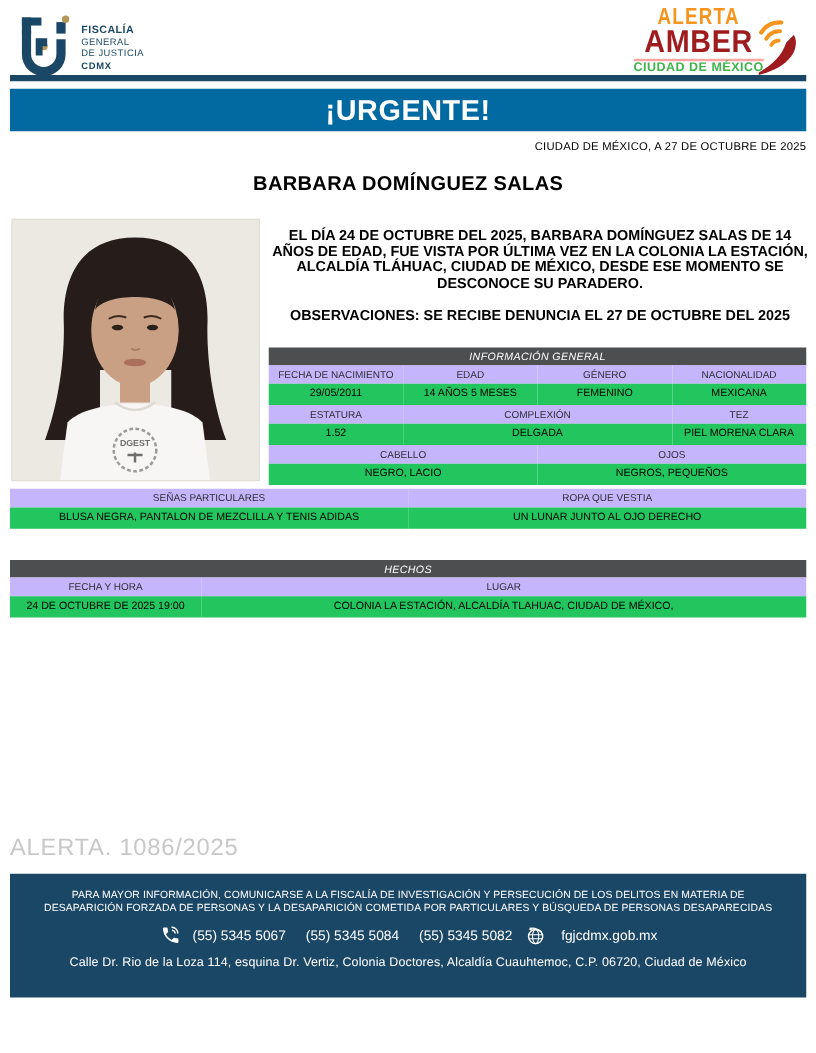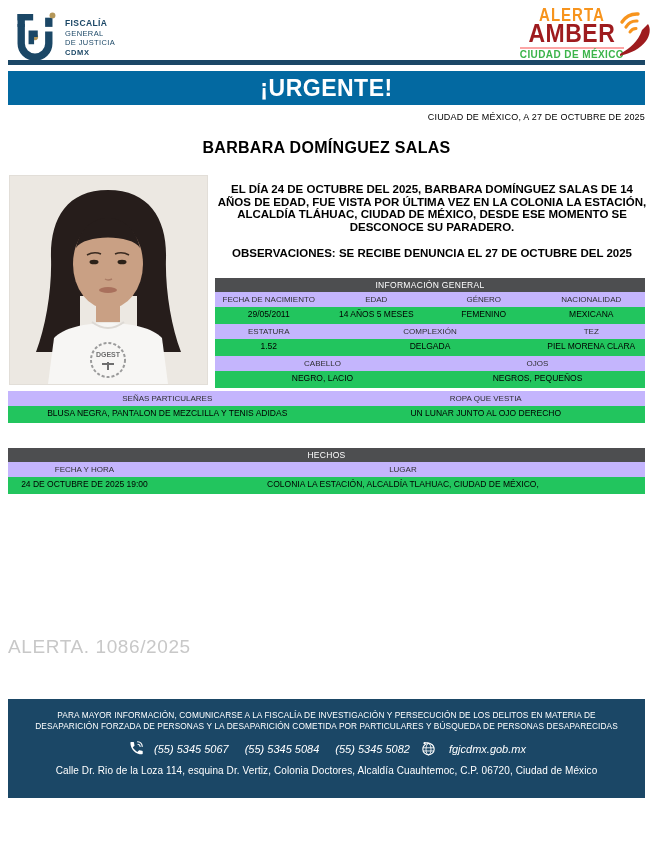--- a/index.html
+++ b/index.html
@@ -7,21 +7,21 @@
   .page {
     position:relative; width:653px; height:842px; background:#fff;
     font-family:"Liberation Sans", sans-serif; overflow:hidden;
   }
   
   .fgj-logo { position:absolute; left:12px; top:12px; display:flex; gap:7px; align-items:flex-start; }
   .fgj-text { color:#1B4766; padding-top:7px; }
   .fgj-l1 { font-size:8.5px; font-weight:bold; letter-spacing:.4px; line-height:9.5px; }
   .fgj-l2, .fgj-l3 { font-size:7.5px; letter-spacing:.4px; line-height:9.5px; }
   .fgj-l4 { font-size:7.5px; font-weight:bold; letter-spacing:.6px; line-height:9.5px; }
-  .amber-logo { position:absolute; right:1px; top:8px; display:flex; align-items:flex-start; }
+  .amber-logo { position:absolute; right:14px; top:8px; display:flex; align-items:flex-end; }
   .amber-text { text-align:center; line-height:1; }
   .amber-w1 { color:#F7941D; font-size:15px; font-weight:900; letter-spacing:1px; transform:scaleY(1.25); transform-origin:bottom; }
   .amber-w2 { color:#9E1B1E; font-size:23px; font-weight:900; letter-spacing:.5px; line-height:21px; transform:scaleY(1.1); }
   .amber-w3 { color:#3CB44A; font-size:10px; font-weight:bold; letter-spacing:.4px; margin-top:3px; border-top:2px solid #fca5a5; padding-top:1px; }
   .amber-hand { margin-left:-6px; margin-top:2px; }
   .top-rule { position:absolute; left:8px; top:60px; width:637px; height:5px; background:#1B4766; }
   
   .banner { position:absolute; left:8px; top:71px; width:637px; height:34px; background:#0369a1;
             color:#fff; font-size:23px; font-weight:bold; text-align:center; line-height:34px; letter-spacing:.5px; }
   .dateline { position:absolute; right:8px; top:112px; font-size:9px; color:#000; letter-spacing:.2px; }
@@ -32,31 +32,31 @@
            box-shadow:0 0 0 1px #e2ded8; overflow:hidden; }
   
   .desc-block { position:absolute; left:217px; top:183px; width:430px; }
   .desc-text { font-size:11.5px; font-weight:bold; text-align:center; line-height:12.5px; color:#000; }
   .obs-text  { font-size:11.5px; font-weight:bold; text-align:center; line-height:12.5px; color:#000; margin-top:14px; }
   
   .info-table { position:absolute; left:215px; top:278px; width:430px; }
   .senas-table { position:absolute; left:8px; top:391px; width:637px; }
   .hechos-table { position:absolute; left:8px; top:448px; width:637px; }
   .tbl-title { height:14px; line-height:14px; background:#4D4E50; color:#fff; font-size:8.5px;
-               text-align:center; letter-spacing:.3px; }
+               text-align:center; letter-spacing:.3px;font-style:italic; }
   .trow { display:flex; width:100%; }
   .cell { text-align:center; white-space:nowrap; overflow:hidden; }
   .lbl  { background:#c4b5fd; height:15px; line-height:15px; font-size:8px; color:#2f2f31; }
   .val  { background:#22c55e; height:17px; line-height:15px; font-size:8.5px; color:#000; }
   .c25 { width:25%; } .c50 { width:50%; } .cA { width:24%; } .cB { width:76%; }
   
-  .alert-number { position:absolute; left:8px; top:636px; font-size:19px; color:#C8C8C8; letter-spacing:.6px; }
+  .alert-number { position:absolute; left:8px; top:668px; font-size:19px; color:#C8C8C8; letter-spacing:.6px; }
   .footer { position:absolute; left:8px; top:699px; width:637px; height:99px; background:#1B4766; color:#fff; }
   .f-line1 { padding:11px 24px 0; font-size:8.3px; line-height:10.5px; text-align:center; letter-spacing:.1px; }
-  .f-contact { margin-top:9px; display:flex; justify-content:center; align-items:center; gap:10px; font-size:11px;font-style:italic; }
+  .f-contact { margin-top:9px; display:flex; justify-content:center; align-items:center; gap:10px; font-size:11px; }
   .f-phones { display:flex; gap:16px; }
   .f-site { margin-left:2px; }
   .f-address { margin-top:8px; text-align:center; font-size:10px; letter-spacing:.1px; }
 </style>
 </head>
 <body>
 
 <div class="page">
 
   <div class="fgj-logo">

